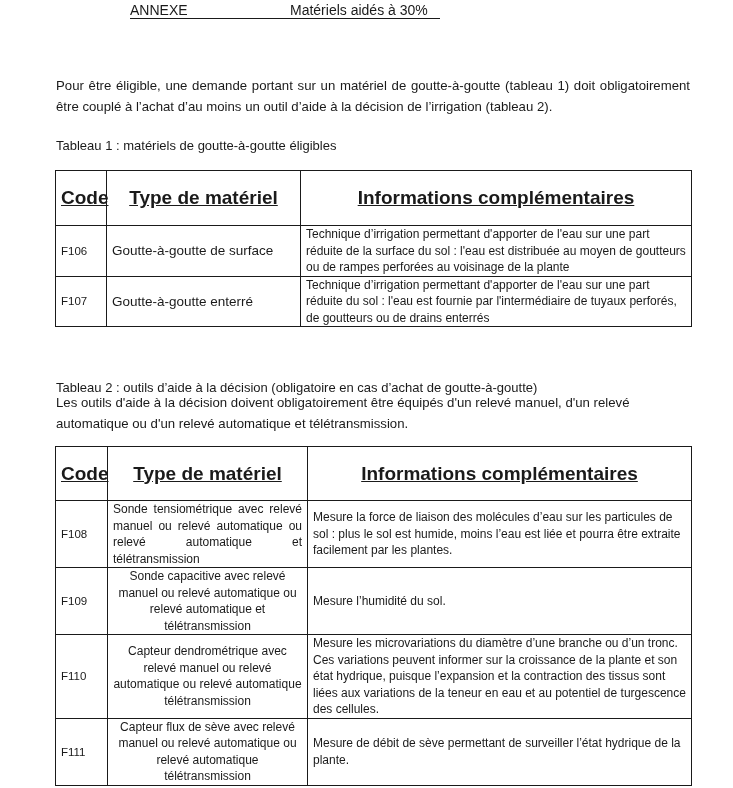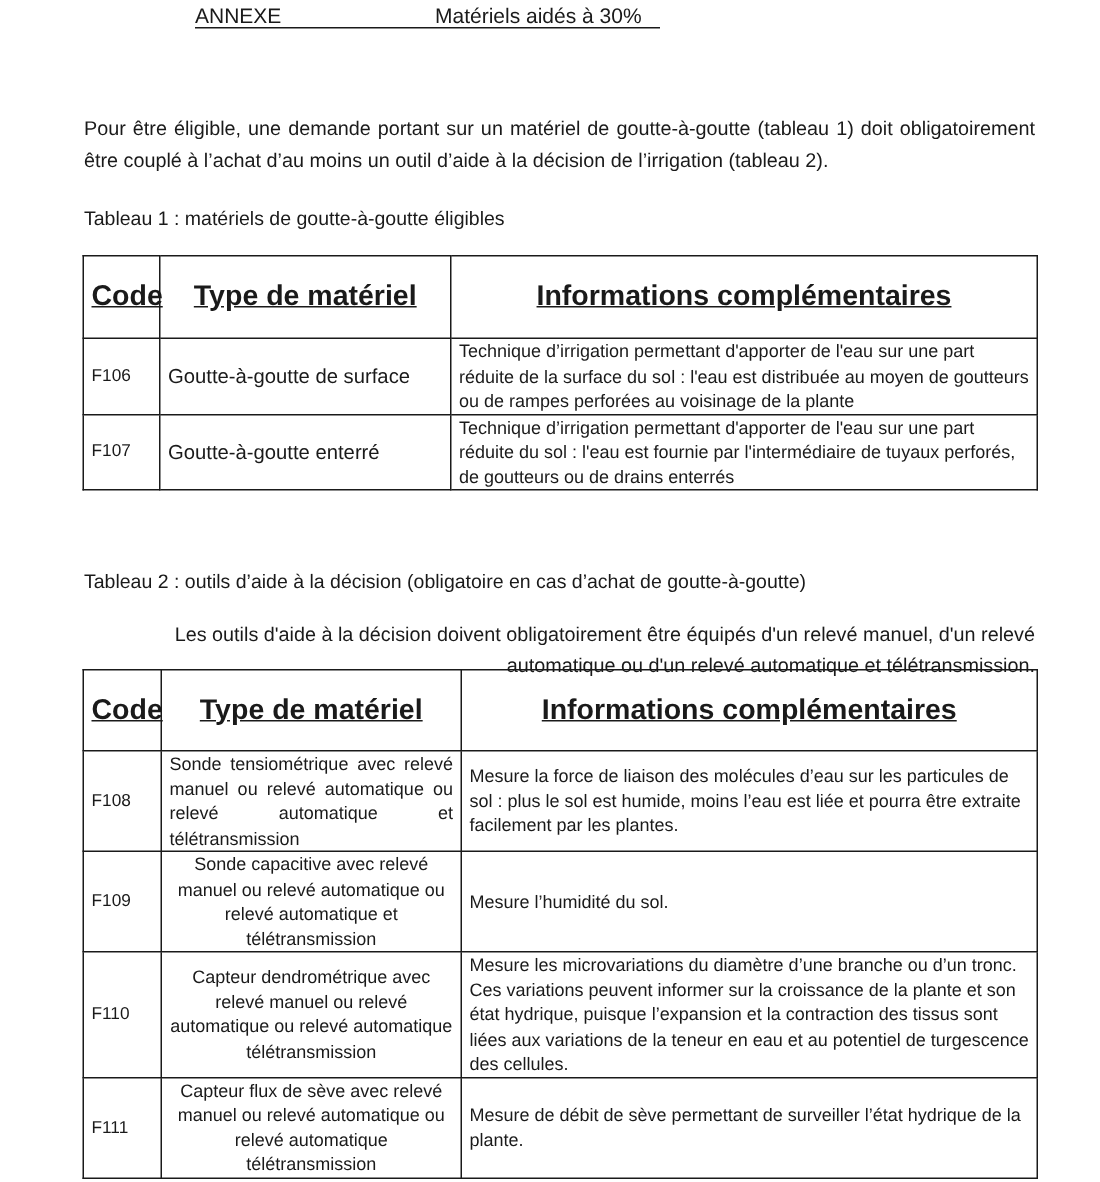--- a/index.html
+++ b/index.html
@@ -66,21 +66,21 @@
   <tr style="height:50px;">
     <td class="code">F107</td>
     <td class="type1">Goutte-à-goutte enterré</td>
     <td class="info">Technique d’irrigation permettant d'apporter de l'eau sur une part réduite du sol : l'eau est fournie par l'intermédiaire de tuyaux perforés, de goutteurs ou de drains enterrés</td>
   </tr>
 </tbody>
   </table>
 
 <div class="heading" style="top:368px;margin-top:12px;">Tableau 2 : outils d’aide à la décision (obligatoire en cas d’achat de goutte-à-goutte)</div>
 
-<div class="para" style="top:392px; text-align:right;margin-top:20px;">Les outils d'aide à la décision doivent obligatoirement être équipés d'un relevé manuel, d'un relevé automatique ou d'un relevé automatique et télétransmission.</div>
+<div class="para" style="top:392px; text-align:left;">Les outils d'aide à la décision doivent obligatoirement être équipés d'un relevé manuel, d'un relevé automatique ou d'un relevé automatique et télétransmission.</div>
 
 <table style="top:446px; width:636px;">
   <colgroup>
       <col style="width:52px">
       <col style="width:200px">
       <col style="width:384px">
     </colgroup>
   <tbody>
       <tr style="height:54px;">
     <th>Code</th>

